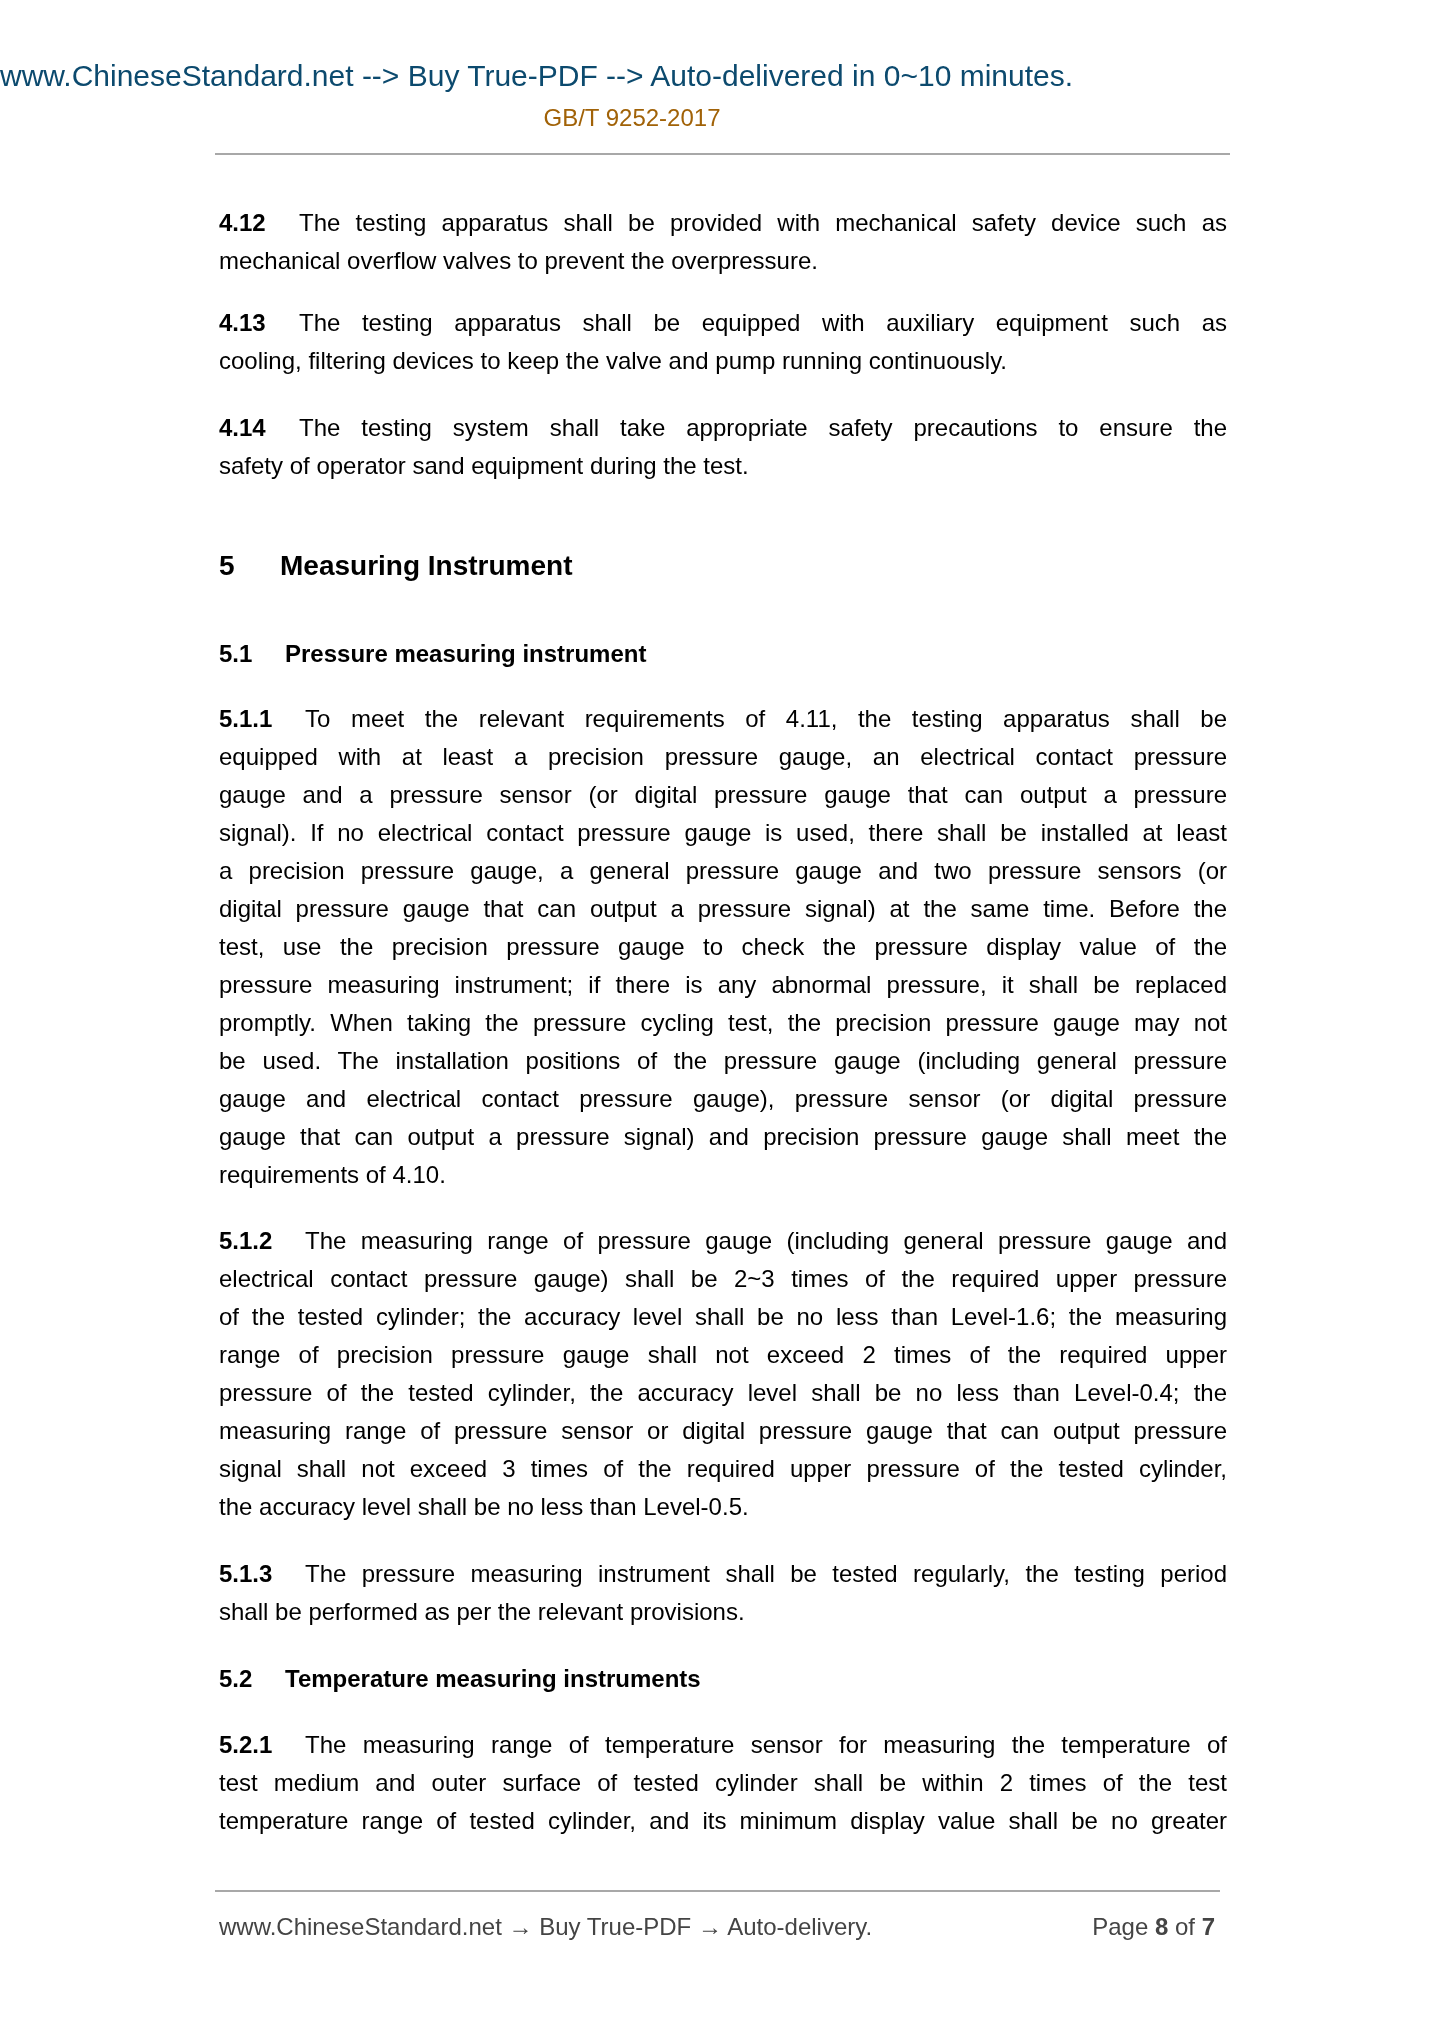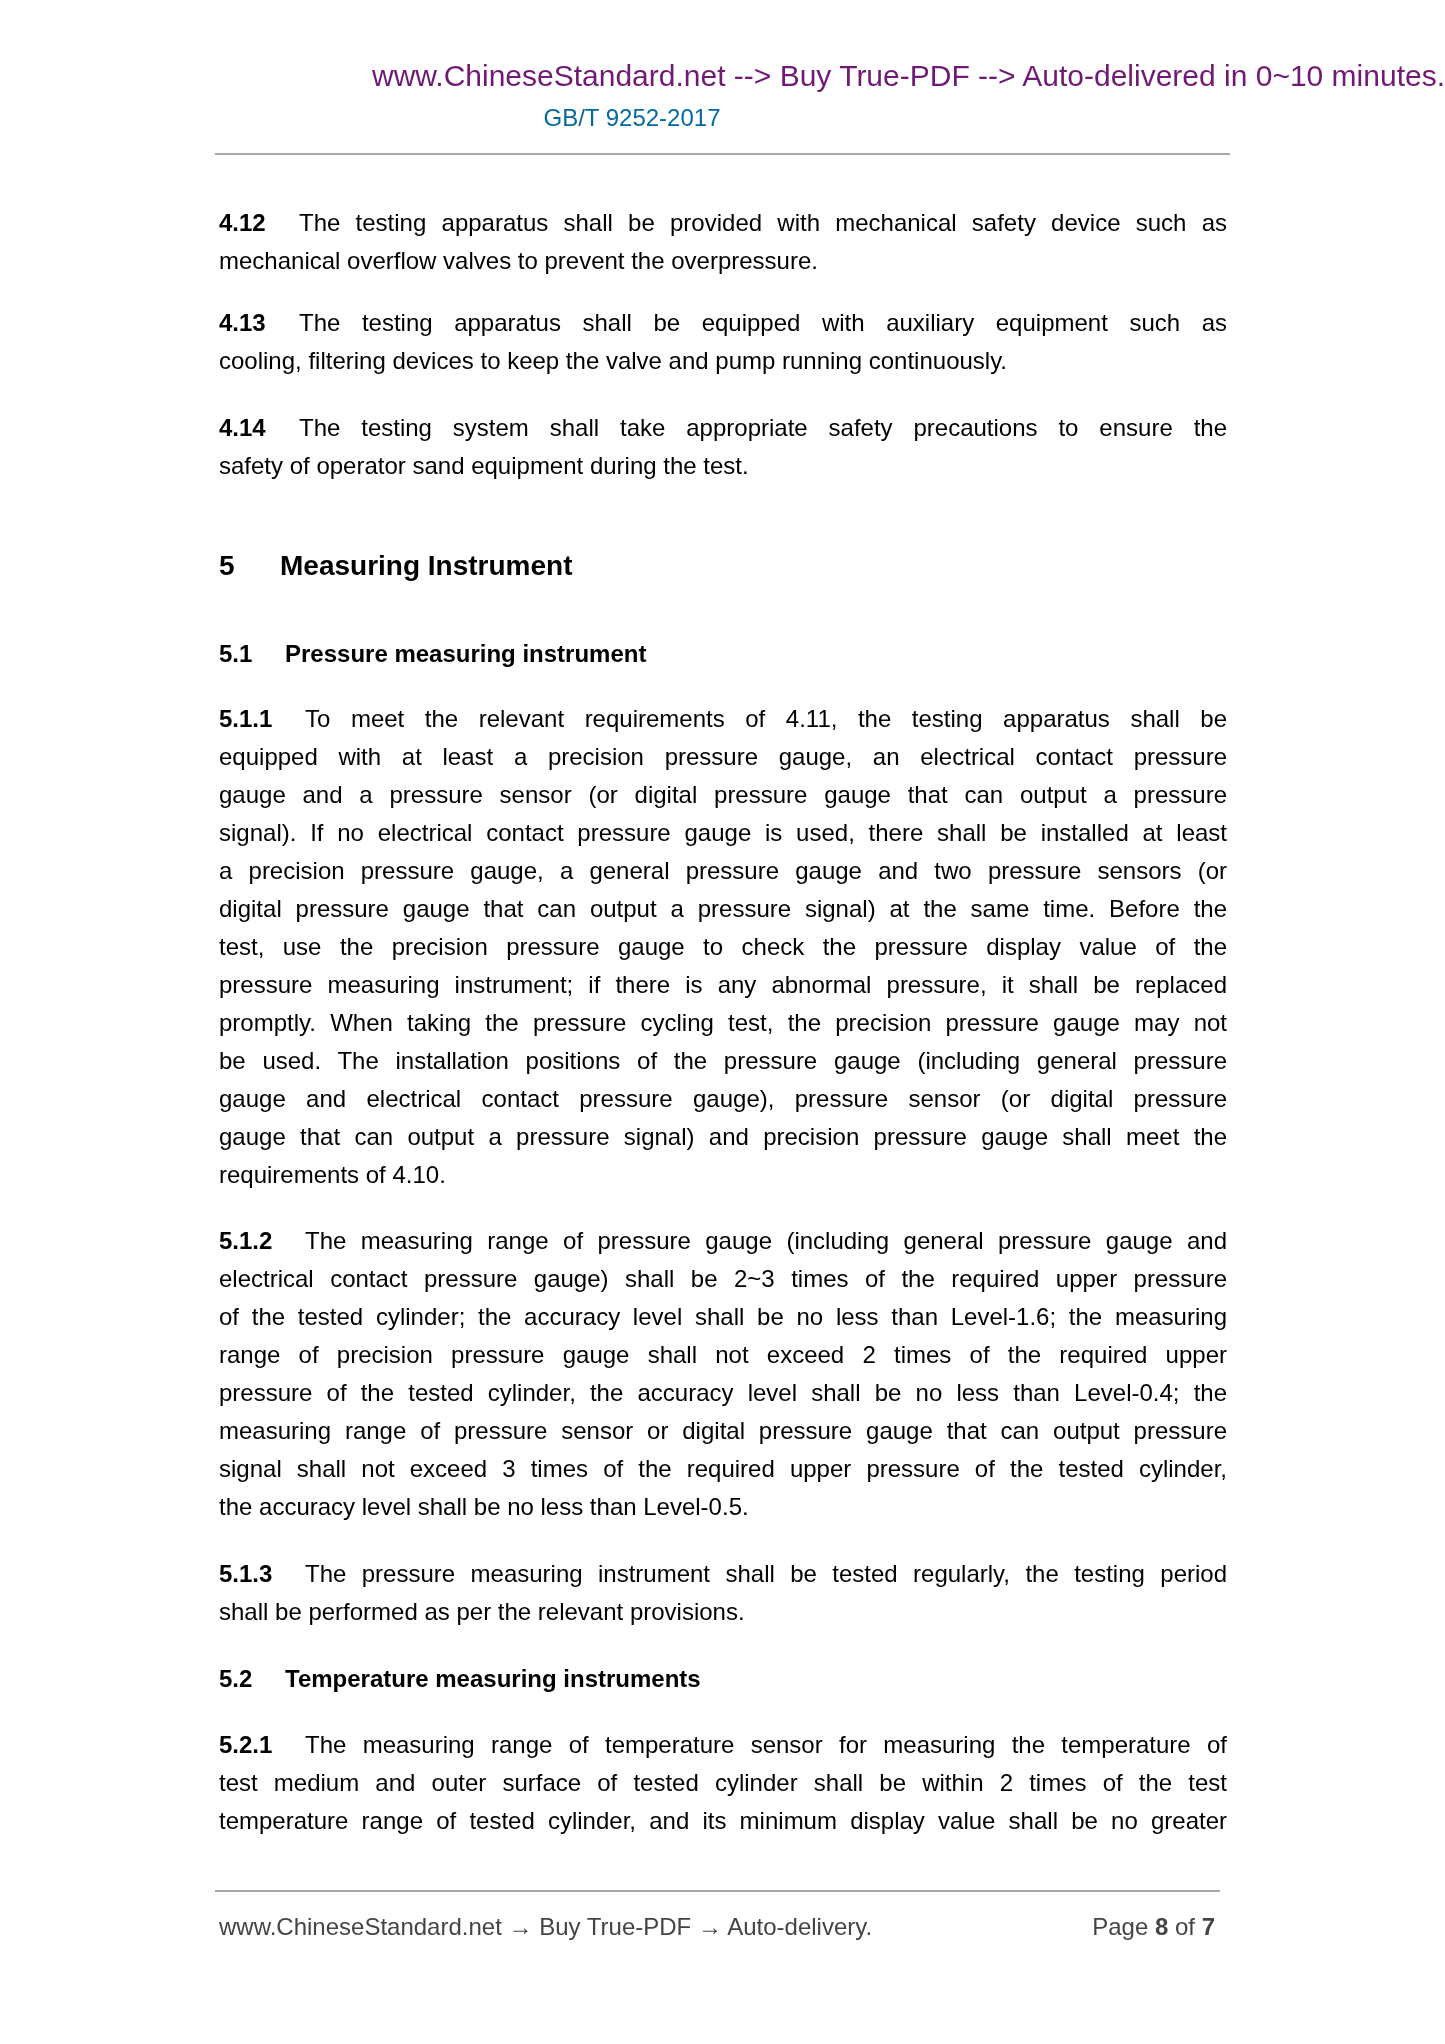--- a/index.html
+++ b/index.html
@@ -13,35 +13,35 @@
       position: relative;
       overflow: hidden;
       font-family: "Liberation Sans", "DejaVu Sans", sans-serif;
       color: #000;
     }
     .page-header-top {
       position: absolute;
       left: 0;
       width: 1445px;
       top: 58px;
-      text-align: right;
+      text-align: left;
       font-size: 30px;
       line-height: 36px;
-      color: #701a75;
+      color: #0c4a6e;
       white-space: nowrap;
     }
     .page-header-doc {
       position: absolute;
       left: 0;
       width: 1264px;
       top: 104px;
       text-align: center;
       font-size: 24px;
       line-height: 28px;
-      color: #0369a1;
+      color: #a16207;
     }
     .rule {
       position: absolute;
       height: 0;
       border-top: 2px solid #a8a8a8;
     }
     .block {
       position: absolute;
       left: 219px;
       width: 1008px;

